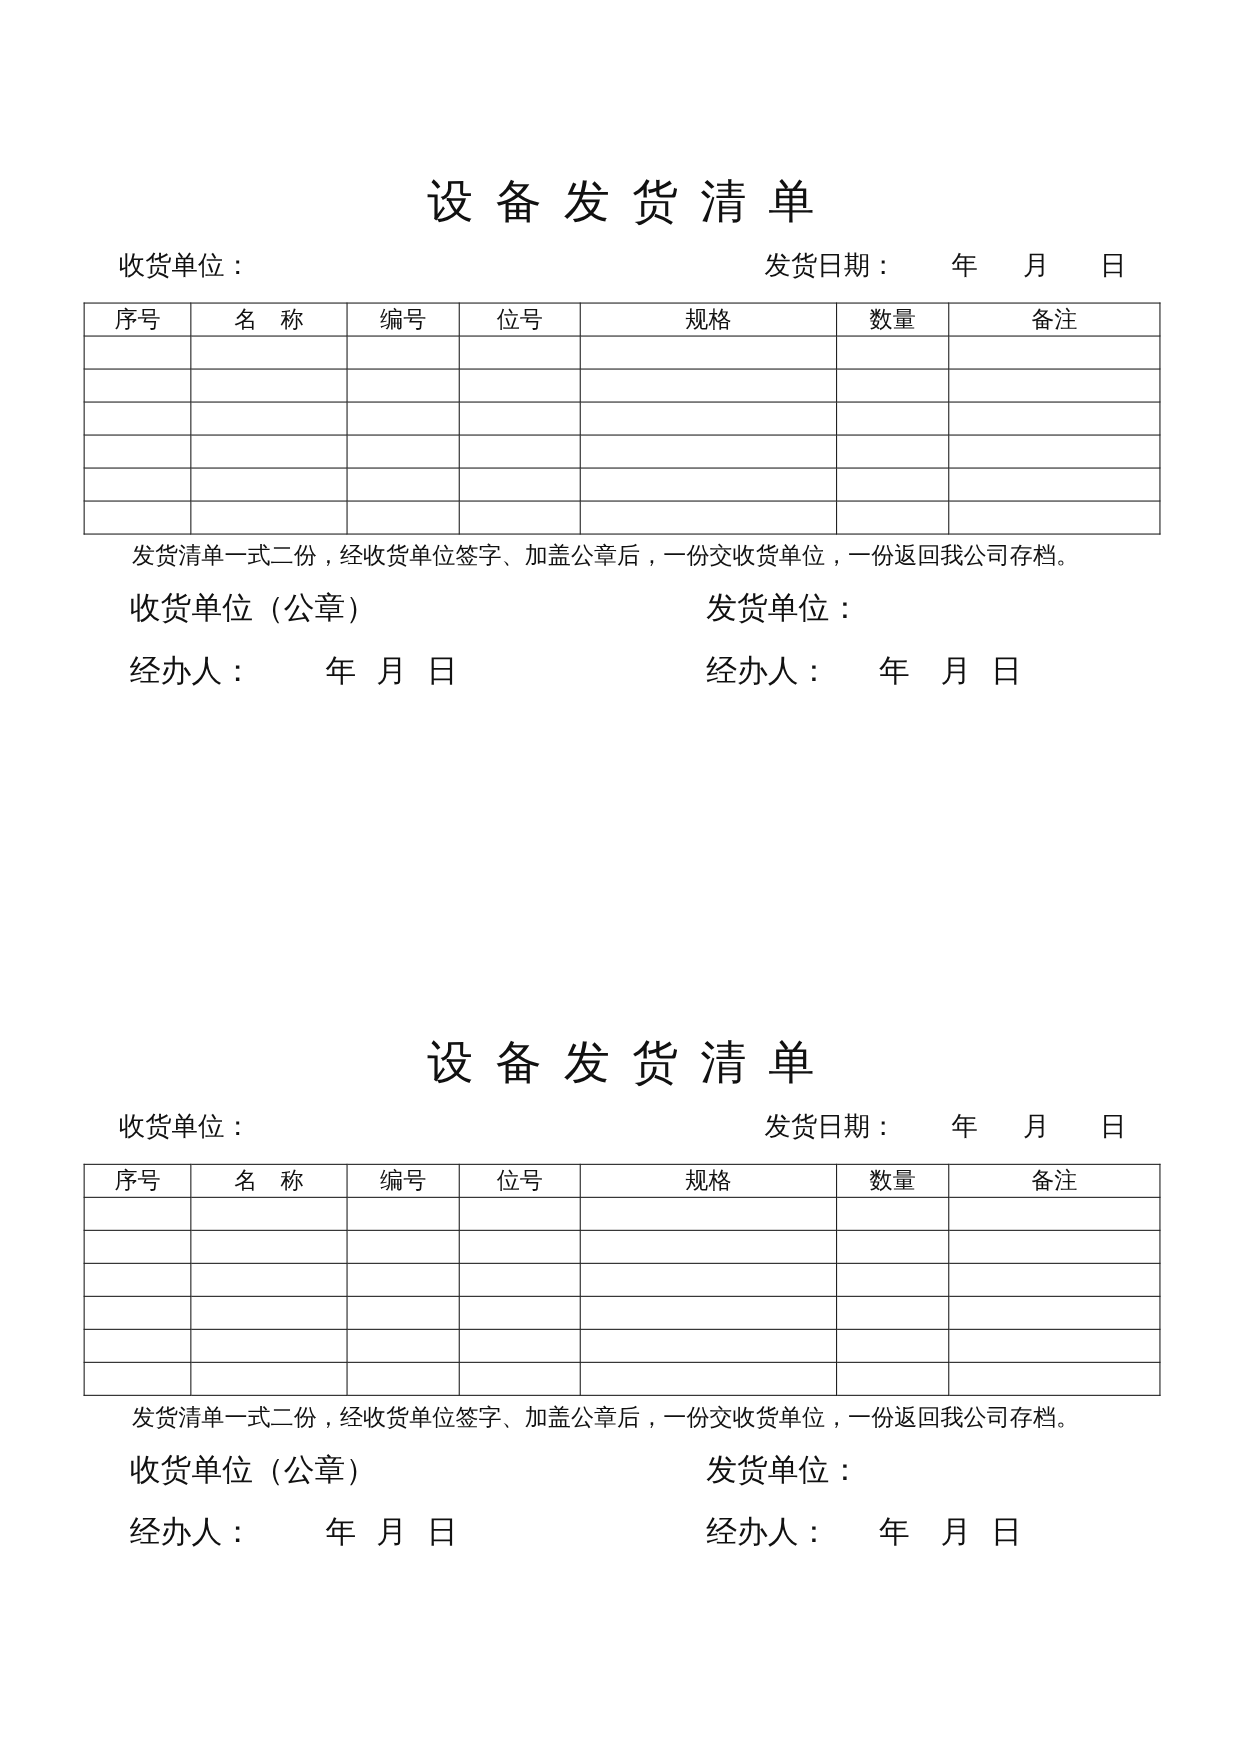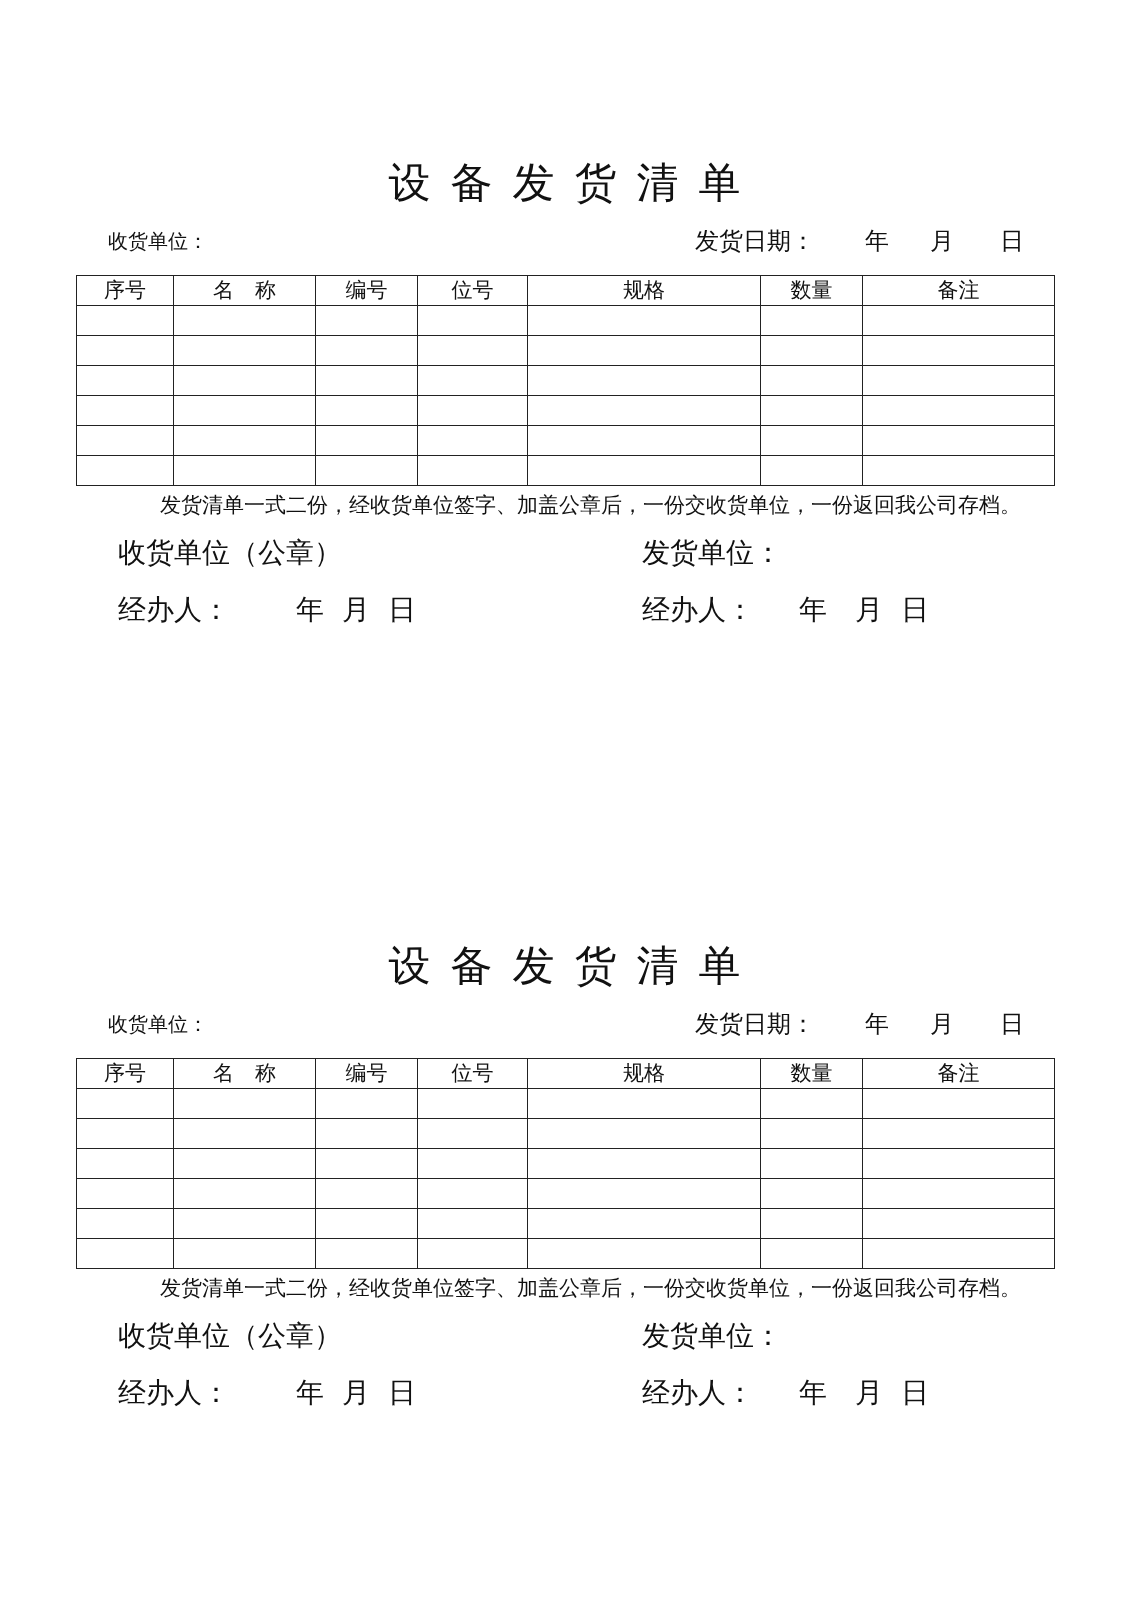--- a/index.html
+++ b/index.html
@@ -10,21 +10,21 @@
     .sheet { position: absolute; left: 0; width: 895px; height: 785px; }
     .sheet.s1 { top: 0; }
     .sheet.s2 { top: 783px; }
 
     .title {
       position: absolute; top: 158px; left: 0; width: 1131px; text-align: center;
       font-size: 42px; letter-spacing: 20px; line-height: 50px; font-weight: normal;
       padding-left: 18px; box-sizing: border-box;
     }
     .hdr-left {
-      position: absolute; top: 226px; left: 108px; font-size: 20px; line-height: 30px;
+      position: absolute; top: 226px; left: 108px; font-size: 24px; line-height: 30px;
     }
     .hdr-right {
       position: absolute; top: 226px; left: 695px; font-size: 24px; line-height: 30px;
       white-space: nowrap;
     }
     .hdr-right .d { display: inline-block; }
     .hdr-right .lbl { width: 170px; }
     .hdr-right .y { width: 65px; }
     .hdr-right .m { width: 70px; }
 
@@ -32,21 +32,20 @@
       position: absolute; top: 275px; left: 76px; width: 978px;
       border-collapse: collapse; table-layout: fixed;
     }
     table.grid th, table.grid td {
       border: 1.3px solid #222; height: 29px; padding: 0;
       font-size: 21px; font-weight: normal; text-align: center; line-height: 29px;
     }
     .note {
       position: absolute; top: 490px; left: 120px; font-size: 21px; line-height: 30px;
       white-space: nowrap;
-      margin-left: 40px;
     }
     .sig {
       position: absolute; font-size: 28px; line-height: 30px; white-space: nowrap;
     }
     .sig .d { display: inline-block; font-family: Liberation Mono, monospace; }
   </style>
 </head>
 <body>
 
 <div class="sheet s1">

